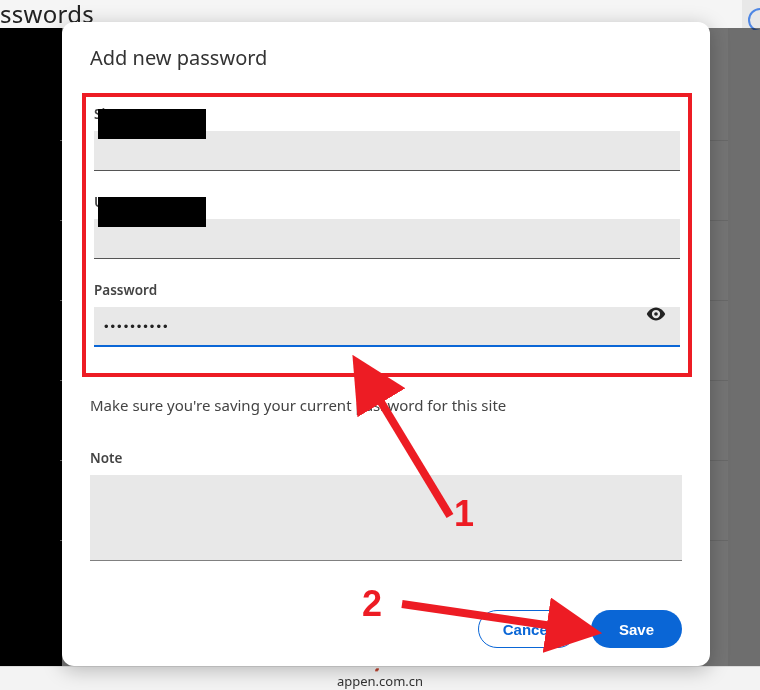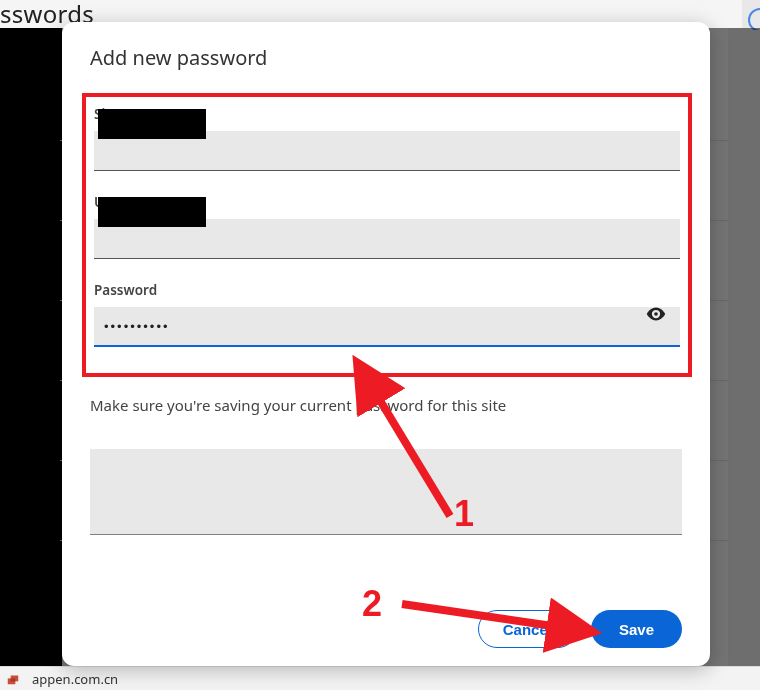--- a/index.html
+++ b/index.html
@@ -8,21 +8,21 @@
       font-family: "Segoe UI", system-ui, -apple-system, sans-serif;
       background: #e8e8e8; position: relative; color: #333;
     }
     .bg-left { position: absolute; top: 0; left: 0; width: 62px; height: 666px; background: #000; }
     .bg-header { position: absolute; top: 0; left: 0; right: 18px; height: 28px; background: #f5f5f5; z-index: 1; }
     .page-title-frag { position: absolute; top: -3px; left: 0; font-size: 24px; color: #222; letter-spacing: .3px; z-index: 2; }
     .avatar-fragment { position: absolute; top: 0; right: 0; width: 18px; height: 30px; overflow: hidden; z-index: 2; }
     .avatar-fragment .arc { position: absolute; top: 8px; left: 6px; width: 24px; height: 24px; border: 2px solid #4f87e4; border-radius: 50%; }
     .bg-right { position: absolute; top: 28px; right: 0; width: 32px; bottom: 24px; background: #ddd; }
     .bg-line { position: absolute; left: 60px; right: 32px; height: 1px; background: #d0d0d0; }
-    .footer-bar { position: absolute; bottom: 0; left: 0; right: 0; height: 24px; background: #f3f3f3; border-top: 1px solid #dcdcdc; z-index: 3; display: flex; align-items: center; }
+    .footer-bar { position: absolute; bottom: 0; left: 0; right: 0; height: 24px; background: #f3f3f3; border-top: 1px solid #dcdcdc; z-index: 3; display: flex; align-items: center; flex-direction: column; }
     .footer-icon { width: 14px; height: 14px; margin-left: 6px; margin-right: 12px; }
     .footer-text { font-size: 13px; color: #333; }
     .backdrop { position: absolute; top: 28px; left: 0; right: 0; bottom: 24px; background: rgba(0,0,0,0.5); z-index: 4; }
     .dialog {
       position: absolute; top: 22px; left: 62px; width: 648px; height: 644px;
       background: #fff; border-radius: 12px; z-index: 5; padding: 0 28px 20px 28px;
       box-shadow: 0 4px 20px rgba(0,0,0,.25);
     }
     .dialog-title { font-size: 20px; color: #333; font-weight: 400; margin: 22px 0 22px 0; }
     .hl-box { border: 4px solid #ed1c24; padding: 8px 8px 6px 8px; margin-left: -8px; margin-right: -10px; }
@@ -88,20 +88,21 @@
         <svg width="22" height="22" viewBox="0 0 24 24" fill="#222">
           <path d="M12 5c-5 0-9 4.5-10 7 1 2.5 5 7 10 7s9-4.5 10-7c-1-2.5-5-7-10-7zm0 11.5A4.5 4.5 0 1 1 12 7.5a4.5 4.5 0 0 1 0 9zM12 10a2 2 0 1 0 0 4 2 2 0 0 0 0-4z"></path>
         </svg>
       </button>
     </div>
   </div>
 
   <div class="hint">Make sure you're saving your current password for this site</div>
 
   <div>
+    <div class="field-label">Note</div>
     <textarea class="note-box" style=""></textarea>
   </div>
 
   <div class="btn-row">
     <button class="btn btn-cancel">Cancel</button>
     <button class="btn btn-save">Save</button>
   </div>
 
   <svg class="overlay-svg">
     <defs>

